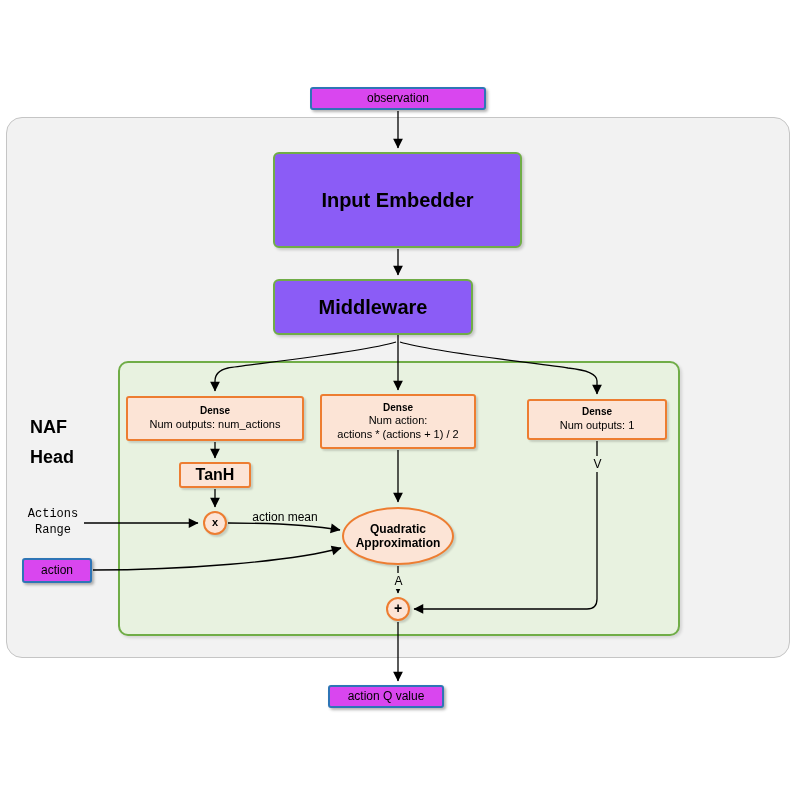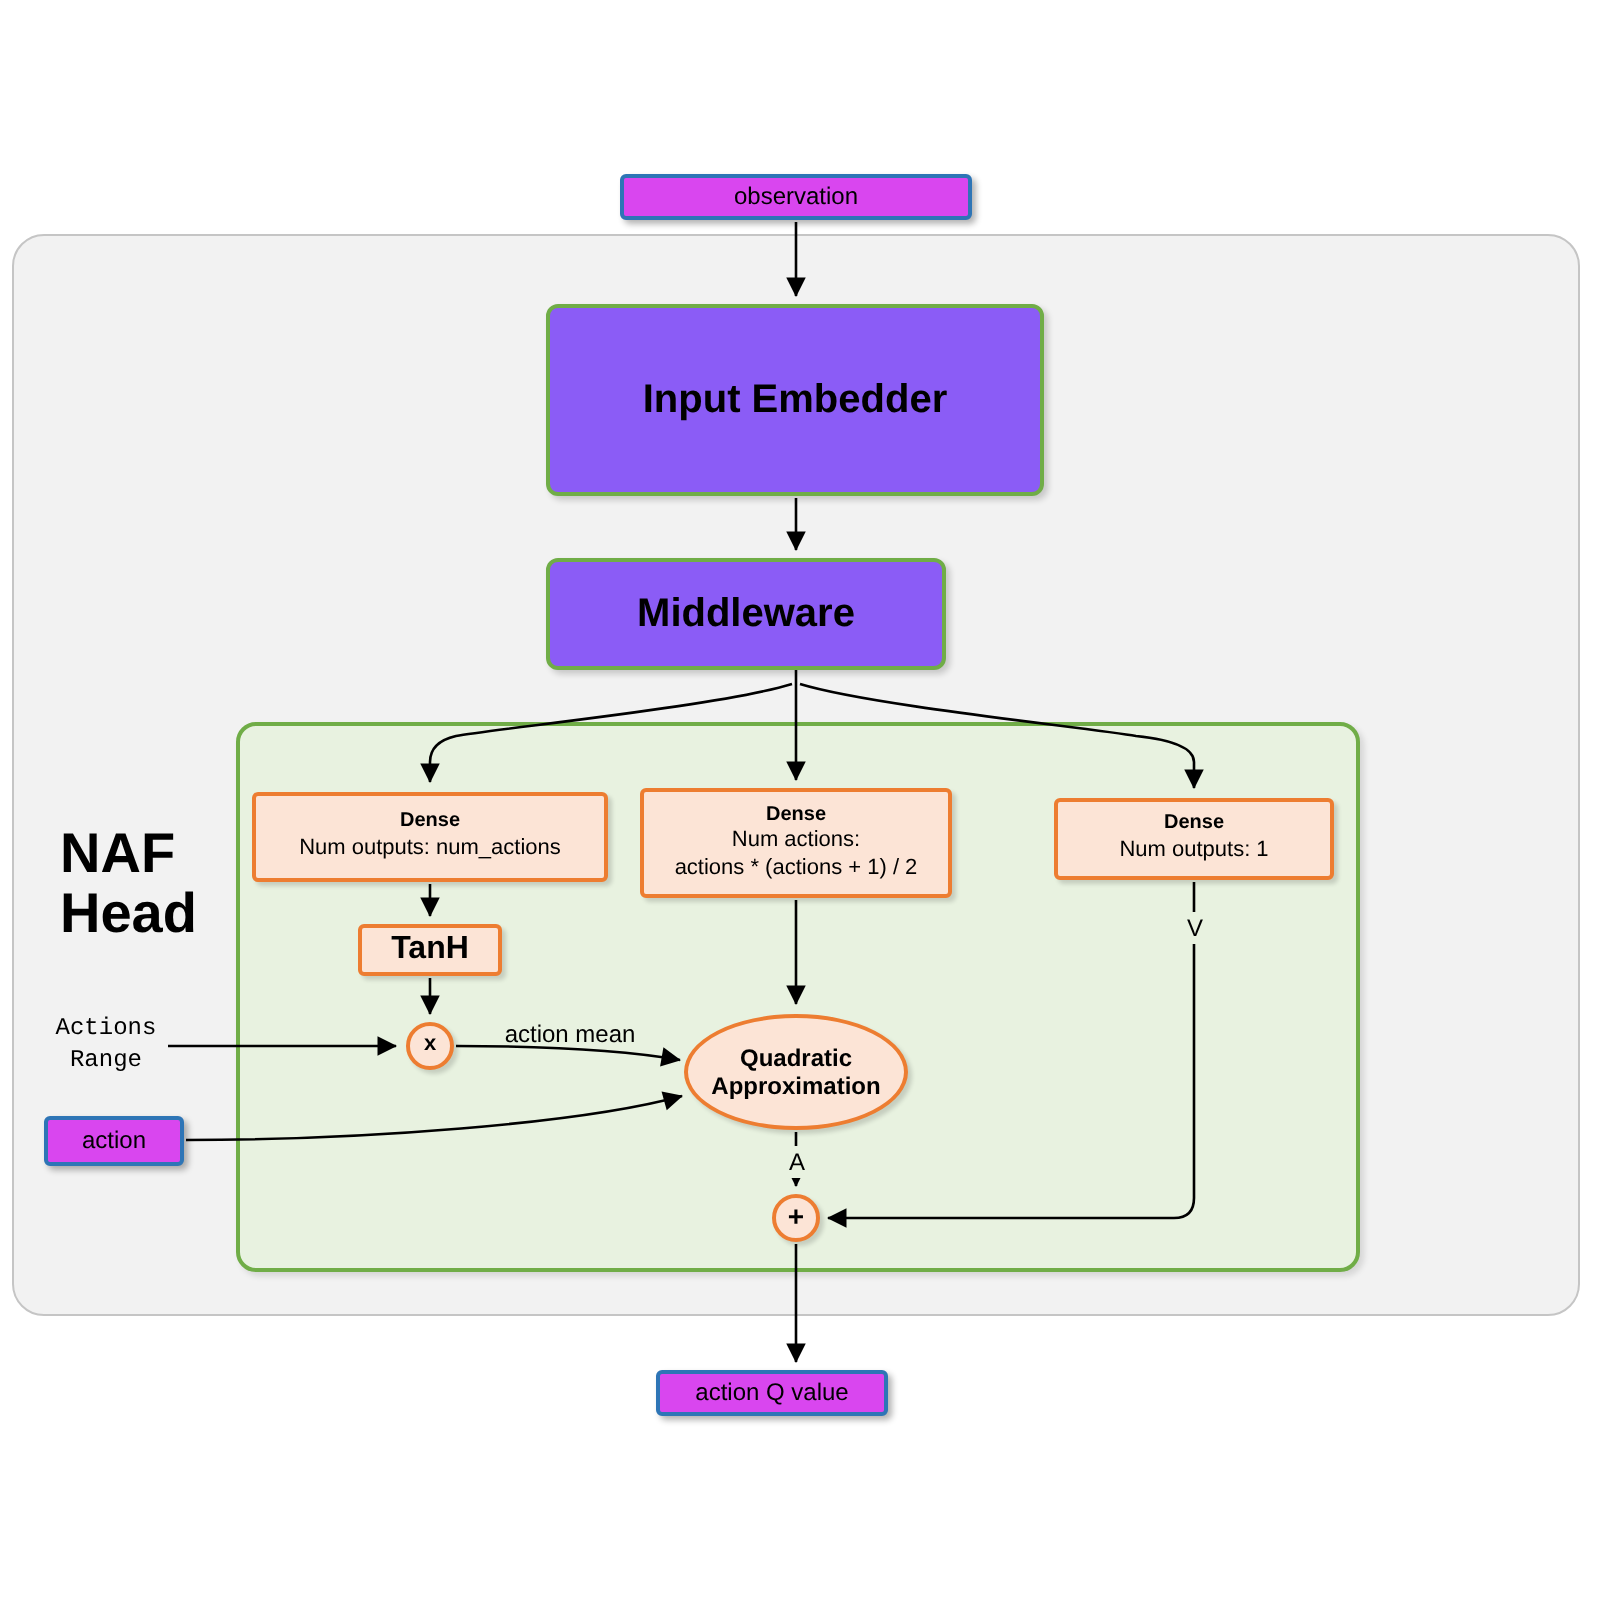--- a/index.html
+++ b/index.html
@@ -35,21 +35,21 @@
     background:#fce4d6; border:2px solid #ed7d31; border-radius:3px;
     box-shadow:2px 2px 2px rgba(0,0,0,0.15); font-size:11px;
   }
   .orange .title { font-weight:bold; font-size:10px; }
   .ellipse { border-radius:50%; font-weight:bold; font-size:12px; line-height:14px; }
   .circle { border-radius:50%; font-weight:bold; font-size:11px; }
   .circle.plus { font-size:14px; }
   .lbl { position:absolute; font-size:12px; text-align:center; line-height:16px; }
   .lbl.on-line { background:#e8f2e0; }
   .naf-title { position:absolute; left:30px; top:412px; width:80px;
-    font-size:28px; font-weight:bold; line-height:30px; text-align:left; }
+    font-size:18px; font-weight:bold; line-height:30px; text-align:left; }
 </style>
 </head>
 <body>
 
 <div class="panel"></div>
 <div class="naf-box"></div>
 
 <svg class="edges" width="800" height="800">
   <defs>
     <marker id="arrowhead" viewBox="0 0 12 12" refX="10.5" refY="6" markerWidth="9" markerHeight="9" orient="auto-start-reverse">
@@ -89,21 +89,21 @@
   <div>Head</div>
 </div>
 
 <div class="node orange" style="left:126px; top:396px; width:178px; height:45px;">
   <span class="title">Dense</span>
   <span>Num outputs: num_actions</span>
 </div>
 
 <div class="node orange" style="left:320px; top:394px; width:156px; height:55px;">
   <span class="title">Dense</span>
-  <span>Num actions:</span>
+  <span>Num action:</span>
   <span>actions * (actions + 1) / 2</span>
 </div>
 
 <div class="node orange" style="left:527px; top:399px; width:140px; height:41px;">
   <span class="title">Dense</span>
   <span>Num outputs: 1</span>
 </div>
 
 <div class="node orange" style="left:179px; top:462px; width:72px; height:26px; font-weight:bold; font-size:16px;">
   <span>TanH</span>

